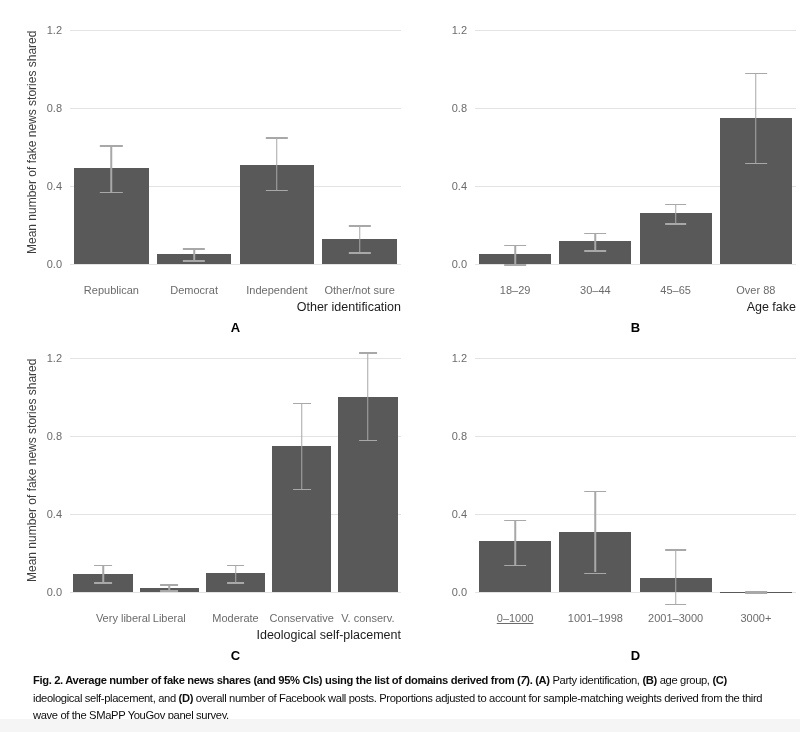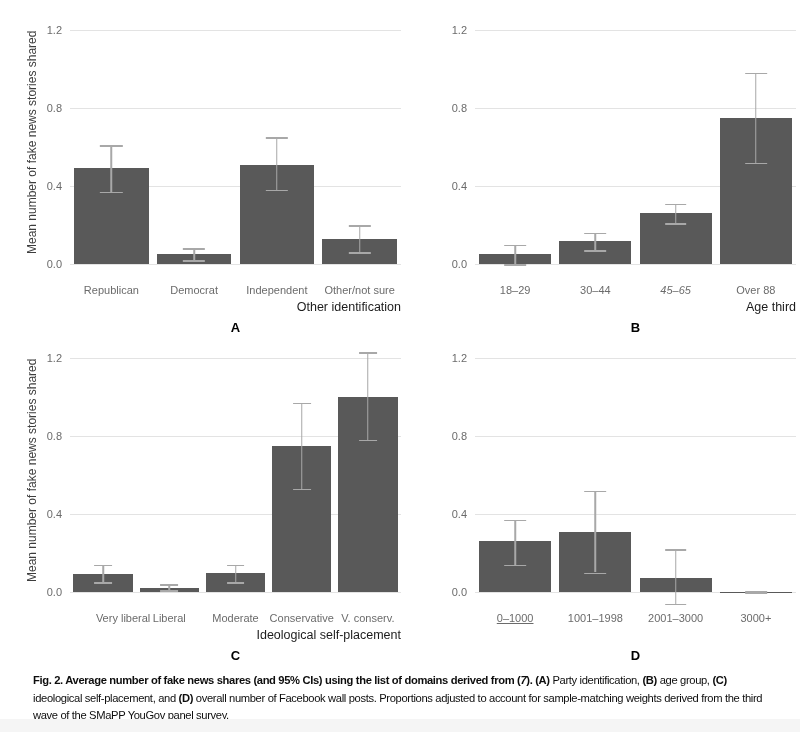--- a/index.html
+++ b/index.html
@@ -127,24 +127,24 @@
           <div class="ebar-cap" style="left: 62.5%; width: 6.75%; top: 195.55px; background: rgb(168, 168, 168);"></div>
           <div class="ebar-cap" style="left: 62.5%; width: 6.75%; top: 215.05px; background: rgb(168, 168, 168);"></div>
           <div class="bar" style="left: 76.25%; width: 22.5%; height: 146.25px; background: rgb(89, 89, 89);"></div>
           <div class="ebar-line" style="left: 87.5%; top: 64.9px; height: 89.7px; background: rgb(168, 168, 168);"></div>
           <div class="ebar-cap" style="left: 87.5%; width: 6.75%; top: 64.9px; background: rgb(168, 168, 168);"></div>
           <div class="ebar-cap" style="left: 87.5%; width: 6.75%; top: 154.6px; background: rgb(168, 168, 168);"></div>
         </div>
       <div class="xticks">
           <div class="xtick" style="left: 12.5%; color: rgb(107, 107, 107);">18–29</div>
           <div class="xtick" style="left: 37.5%; color: rgb(107, 107, 107);">30–44</div>
-          <div class="xtick" style="left: 62.5%; color: rgb(107, 107, 107); font-style: italic;">45–65</div>
+          <div class="xtick" style="left: 62.5%; color: rgb(107, 107, 107);">45–65</div>
           <div class="xtick" style="left: 87.5%; color: rgb(107, 107, 107);">Over 88</div>
         </div>
-      <div class="xlabel">Age third</div>
+      <div class="xlabel">Age fake</div>
       <div class="letter">B</div>
     </section>
 
     <section class="panel">
       <div class="ylabel">Mean number of fake news stories shared</div>
       <div class="yticks">
           <div class="ytick" style="top: 256px; color: rgb(107, 107, 107);">0.0</div>
           <div class="ytick" style="top: 178px; color: rgb(107, 107, 107);">0.4</div>
           <div class="ytick" style="top: 100px; color: rgb(107, 107, 107);">0.8</div>
           <div class="ytick" style="top: 22px; color: rgb(107, 107, 107);">1.2</div>

